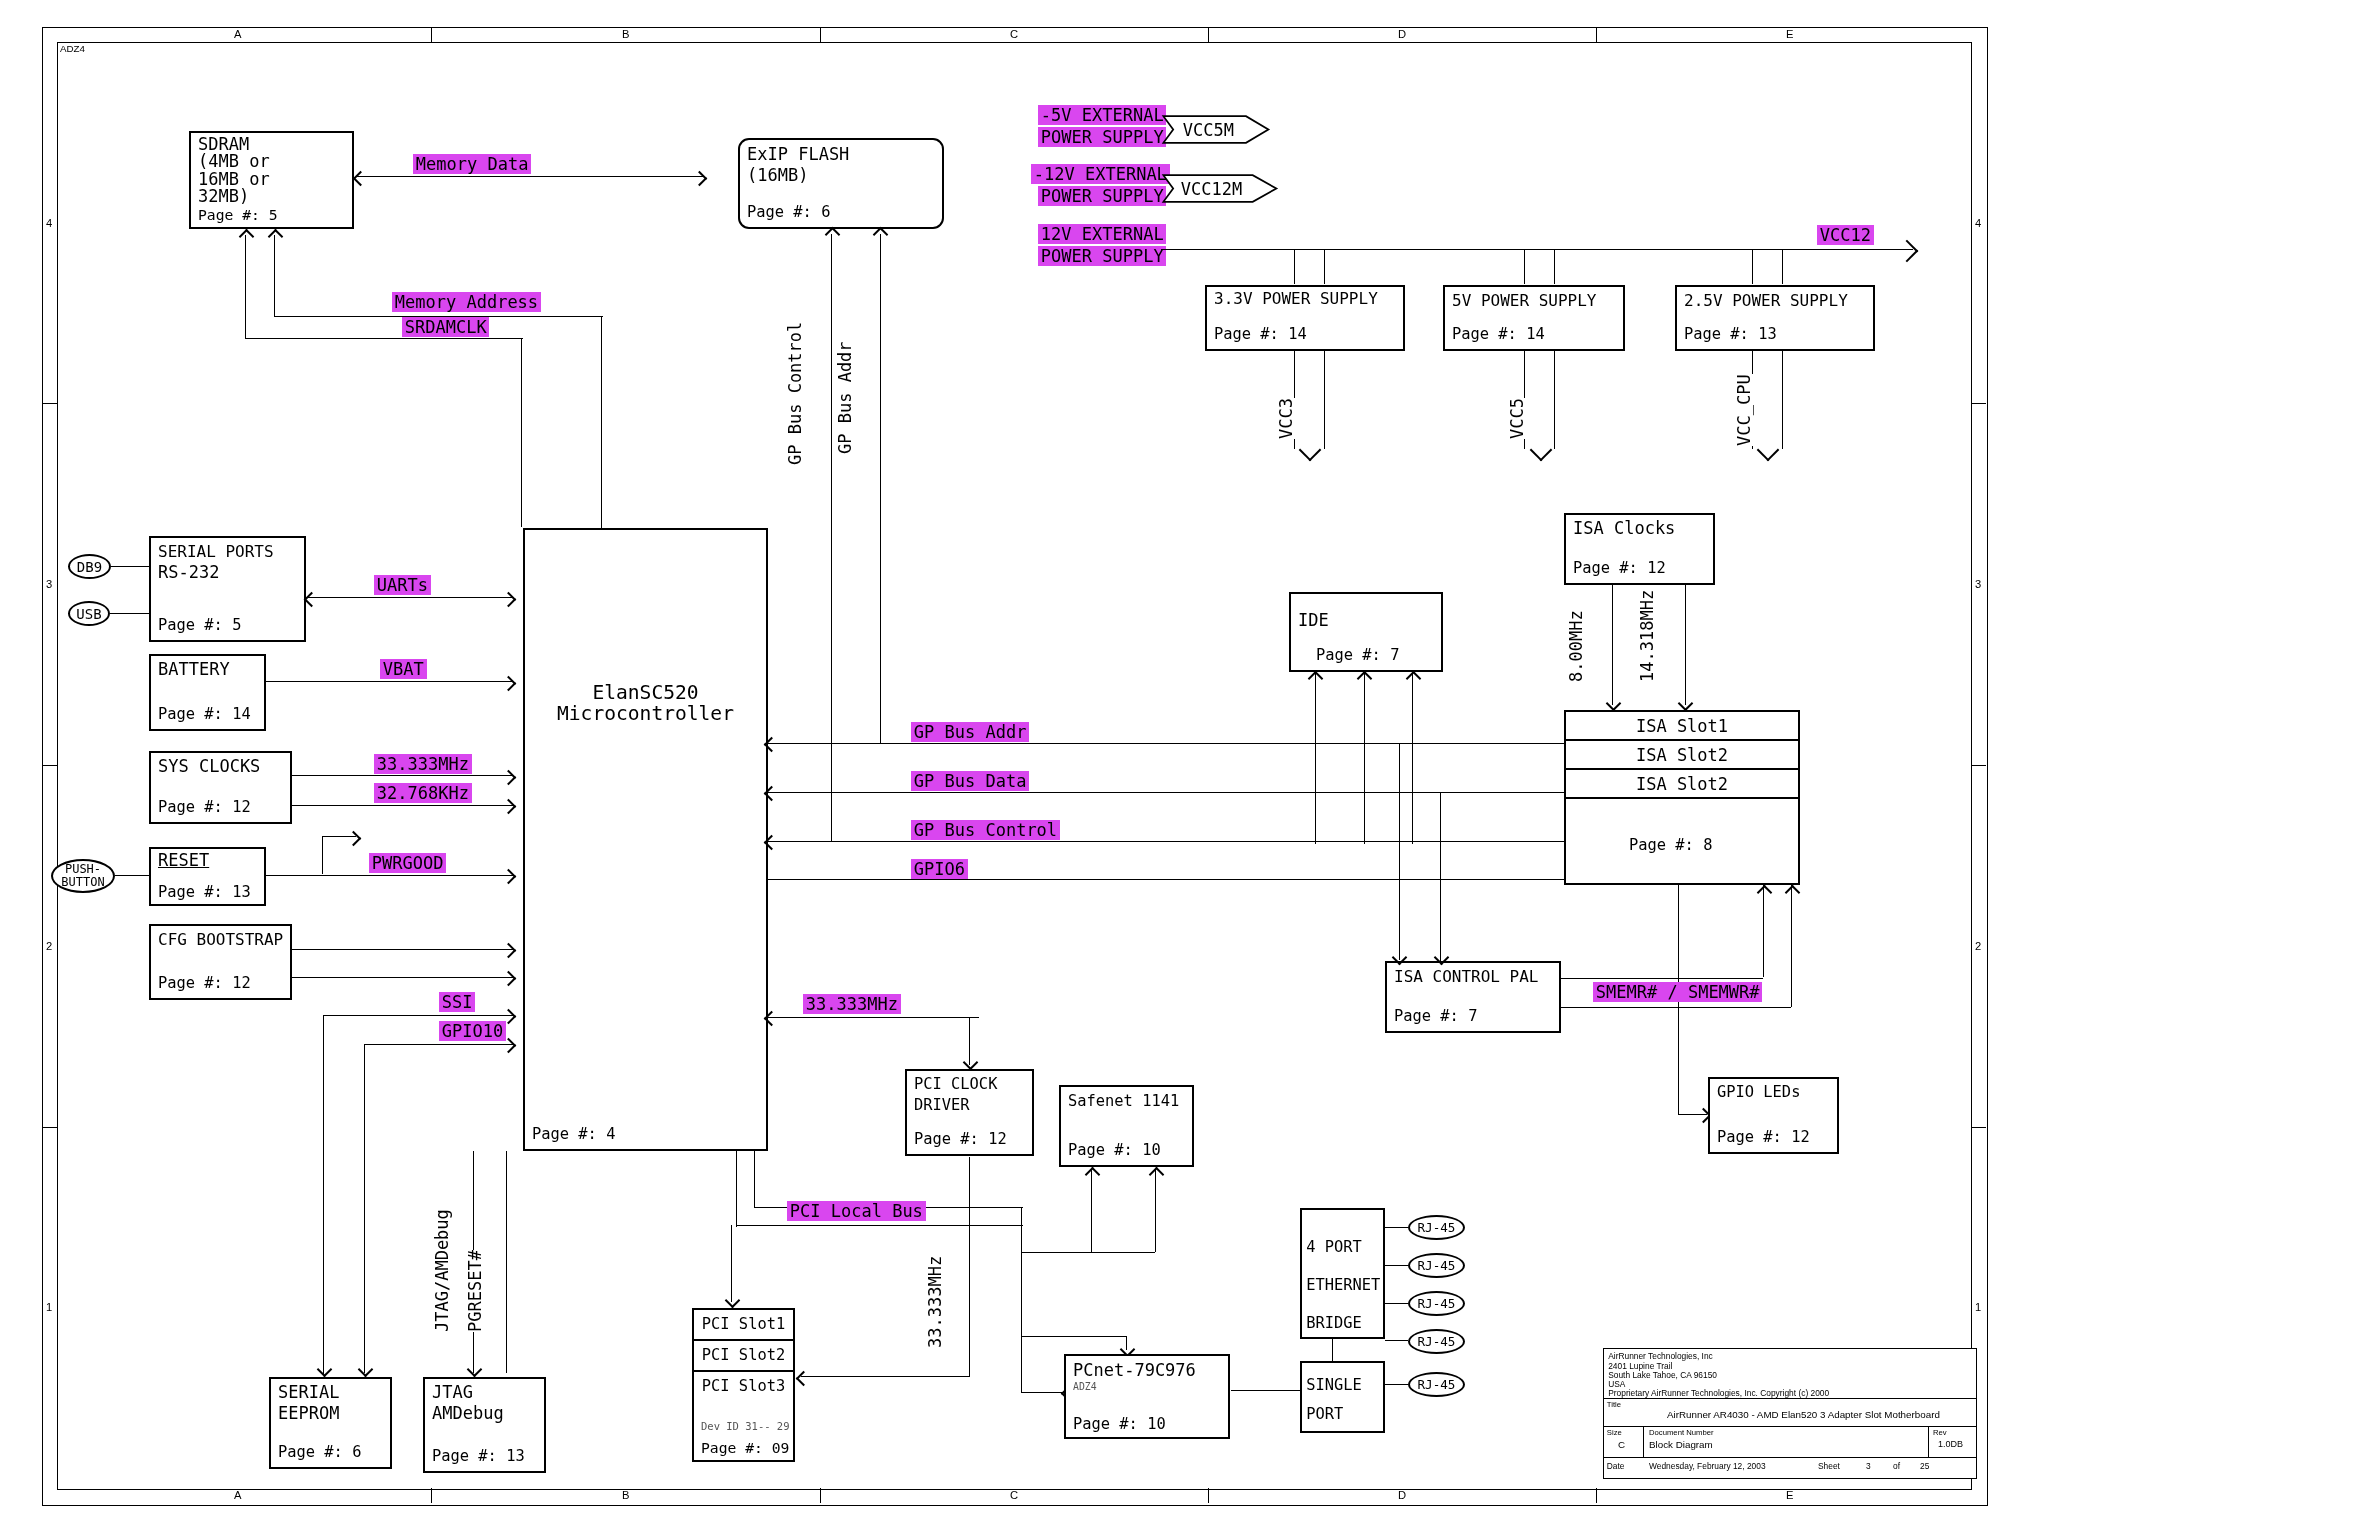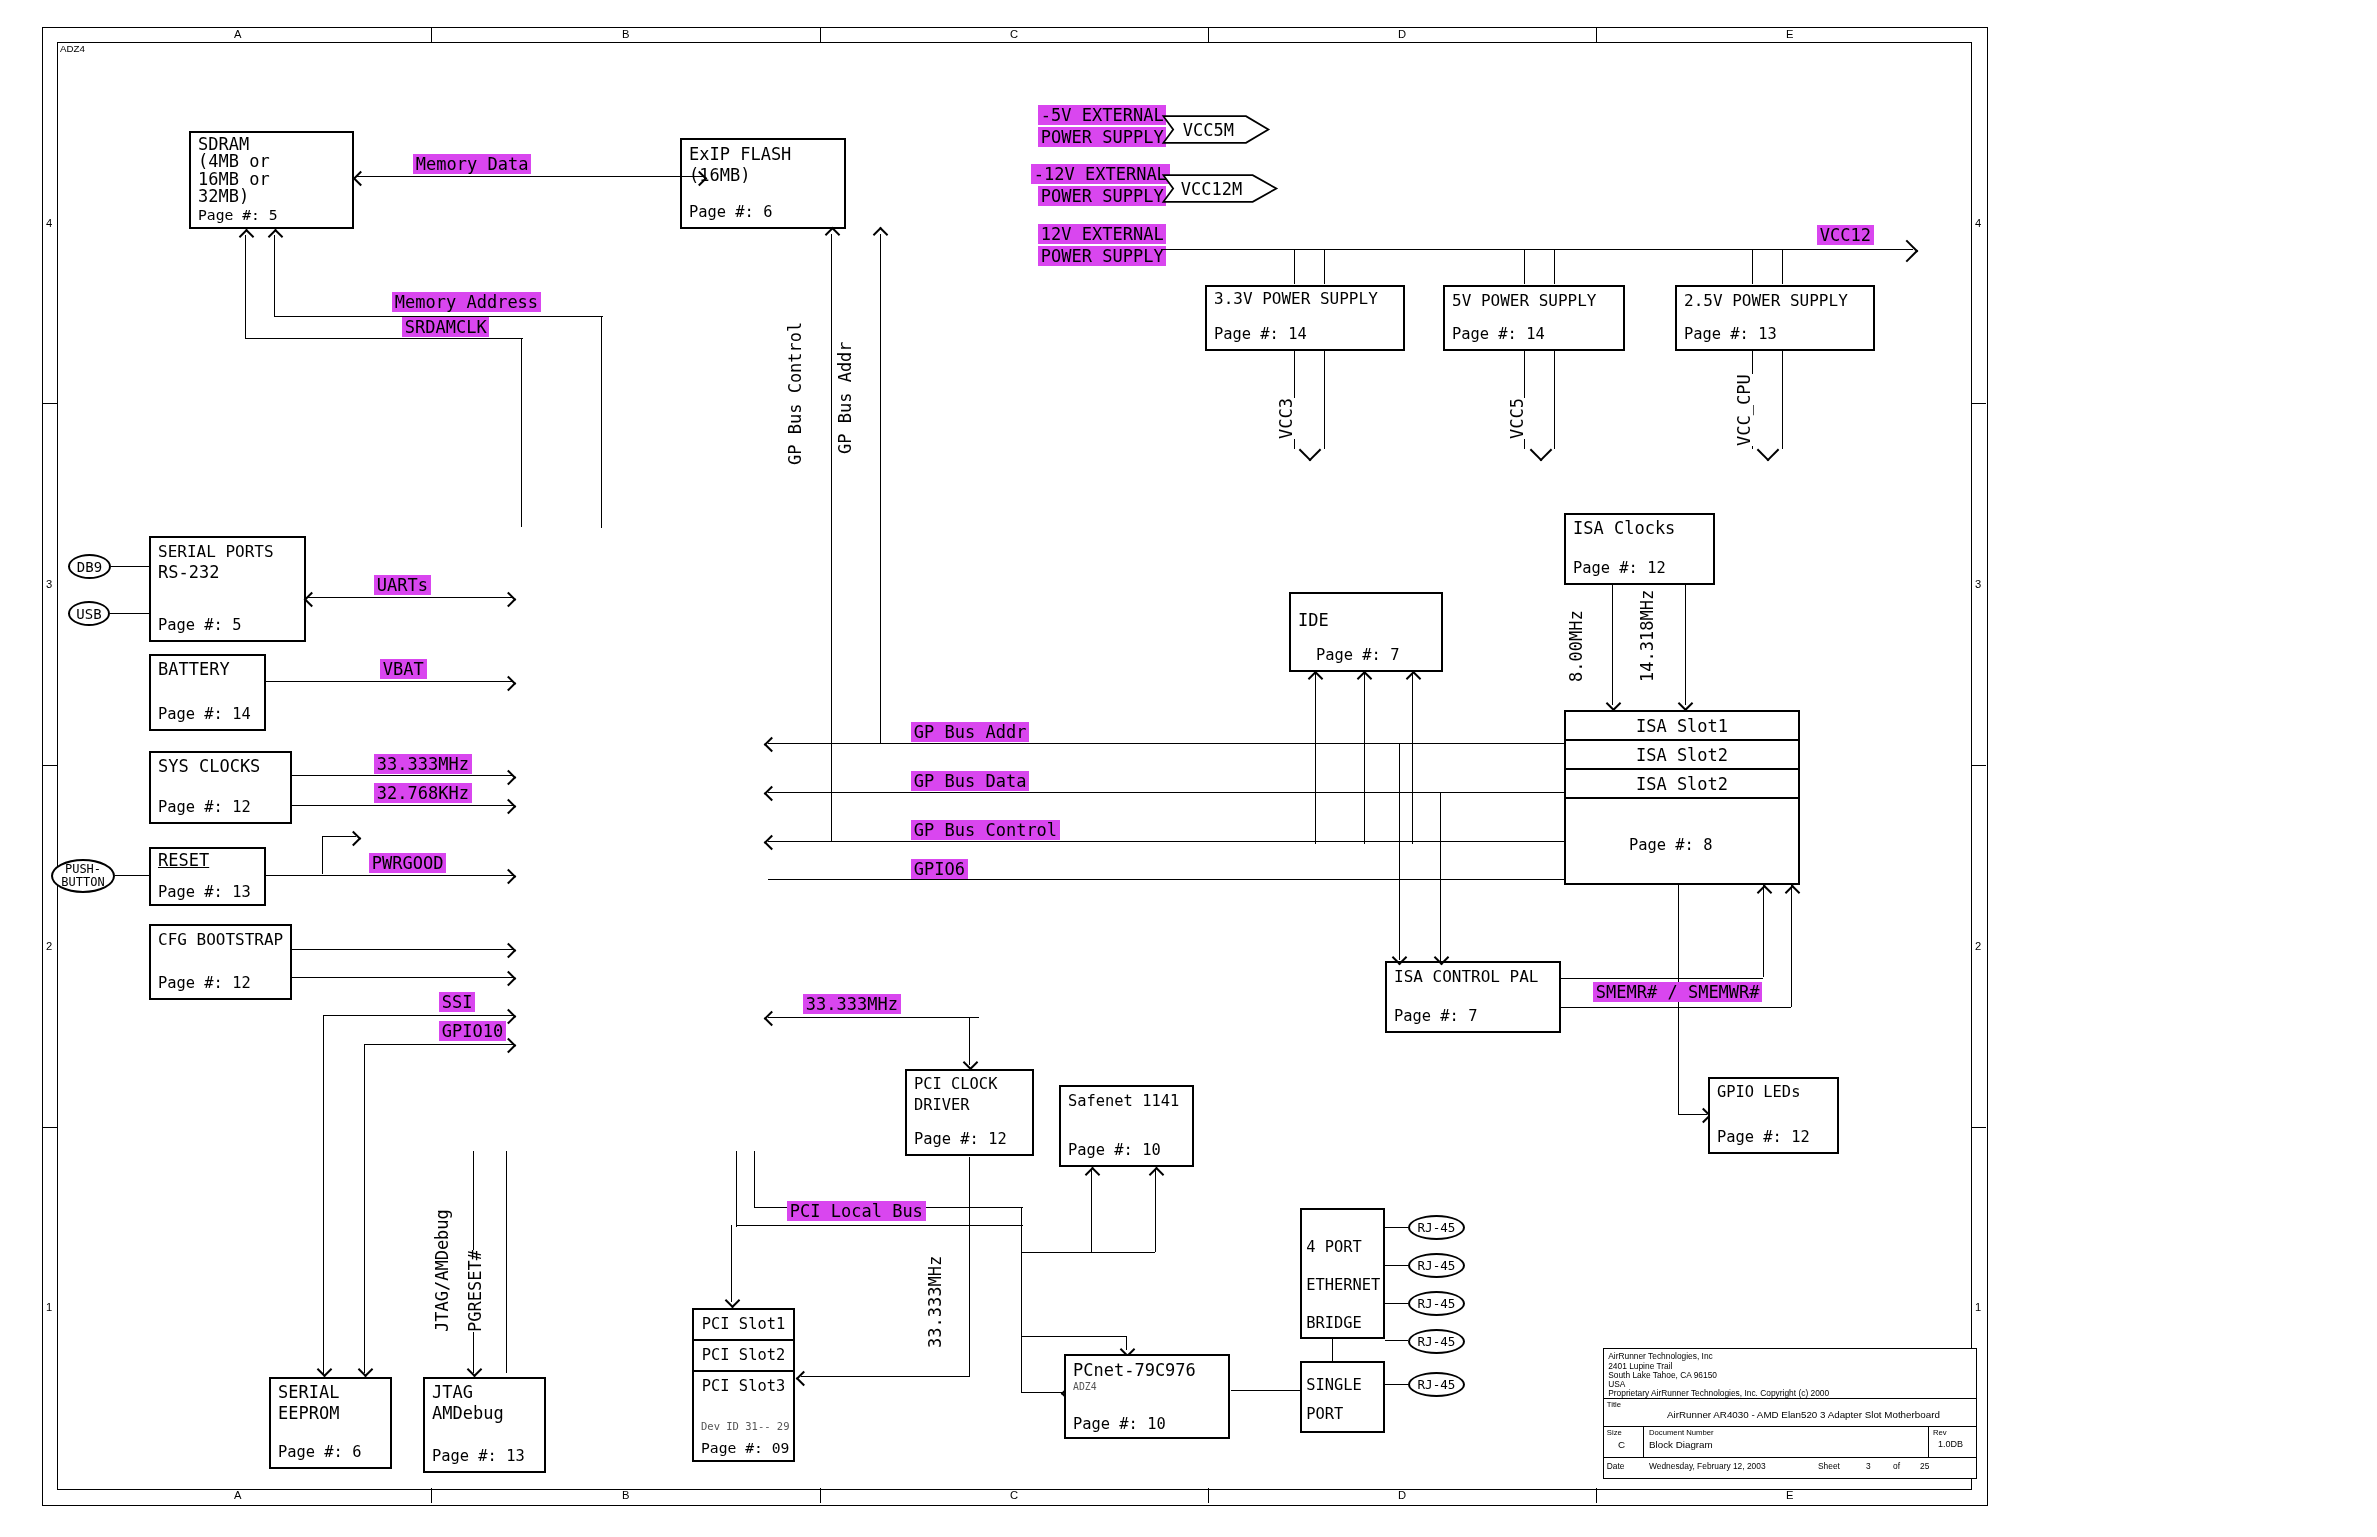--- a/index.html
+++ b/index.html
@@ -68,21 +68,21 @@
   <span class="fl" style="left:60px;top:43px;font-size:9.8px;">ADZ4</span>
 
 
   <div class="blk" style="left:189px;top:131px;width:165px;height:98px;">
     <div class="bt" style="line-height:17.5px;padding-top:2.8px;">SDRAM</div>
     <div class="bt" style="line-height:17.5px;">(4MB or</div>
     <div class="bt" style="line-height:17.5px;">16MB or</div>
     <div class="bt" style="line-height:17.5px;">32MB)</div>
     <div class="bt" style="line-height:17.5px;font-size:14.7px;">Page #: 5</div>
   </div>
-  <div class="blk" style="left:680px;top:138px;width:166px;height:91px;">
+  <div class="blk" style="left:738px;top:138px;width:206px;height:91px;border-radius:11px;">
     <div class="bt" style="padding-top:4.2px;">ExIP FLASH</div>
     <div class="bt">(16MB)</div>
     <div class="pg">Page #: 6</div>
   </div>
 
   <span class="t" style="left:413px;top:154px;">Memory Data</span>
   <i class="ln" style="left:356px;top:176px;width:348px;height:1.4px;"></i>
   <i class="cv l" style="left:355px;top:173px;"></i>
   <i class="cv r" style="left:694px;top:173px;"></i>
 
@@ -223,20 +223,27 @@
   <i class="ln" style="left:323px;top:1015px;width:190px;height:1.4px;"></i>
   <i class="cv r" style="left:503px;top:1011px;"></i>
   <i class="ln" style="left:323px;top:1015px;width:1.4px;height:359px;"></i>
   <i class="cv d" style="left:319px;top:1364px;"></i>
   <span class="t" style="left:439px;top:1021px;">GPIO10</span>
   <i class="ln" style="left:364px;top:1044px;width:149px;height:1.4px;"></i>
   <i class="cv r" style="left:503px;top:1040px;"></i>
   <i class="ln" style="left:364px;top:1044px;width:1.4px;height:329px;"></i>
   <i class="cv d" style="left:360px;top:1364px;"></i>
 
+  <div class="blk" style="left:523px;top:528px;width:245px;height:623px;">
+    <div style="position:absolute;top:152px;width:100%;text-align:center;">
+      <div class="bt" style="font-size:19.6px;">ElanSC520</div>
+      <div class="bt" style="font-size:19.6px;">Microcontroller</div>
+    </div>
+    <div class="pg">Page #: 4</div>
+  </div>
 
   <span class="t" style="left:911px;top:722px;">GP Bus Addr</span>
   <i class="ln" style="left:768px;top:743px;width:796px;height:1.4px;"></i>
   <i class="cv l" style="left:766px;top:739px;"></i>
   <span class="t" style="left:911px;top:771px;">GP Bus Data</span>
   <i class="ln" style="left:768px;top:792px;width:796px;height:1.4px;"></i>
   <i class="cv l" style="left:766px;top:788px;"></i>
   <span class="t" style="left:911px;top:820px;">GP Bus Control</span>
   <i class="ln" style="left:768px;top:841px;width:796px;height:1.4px;"></i>
   <i class="cv l" style="left:766px;top:837px;"></i>

